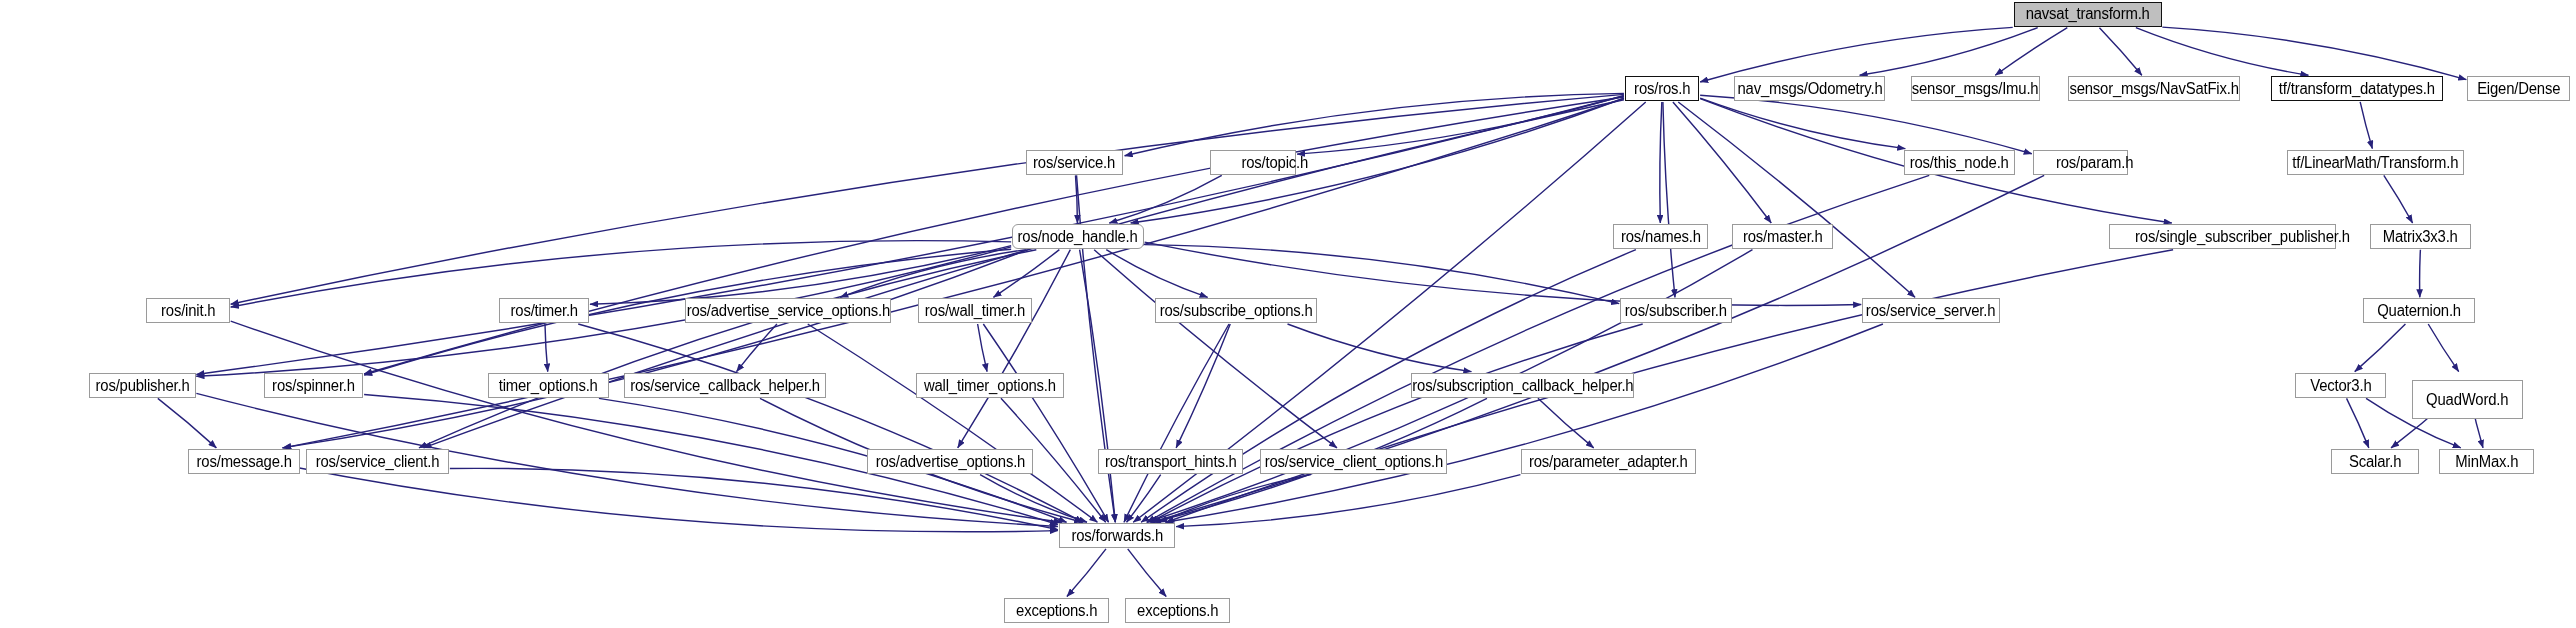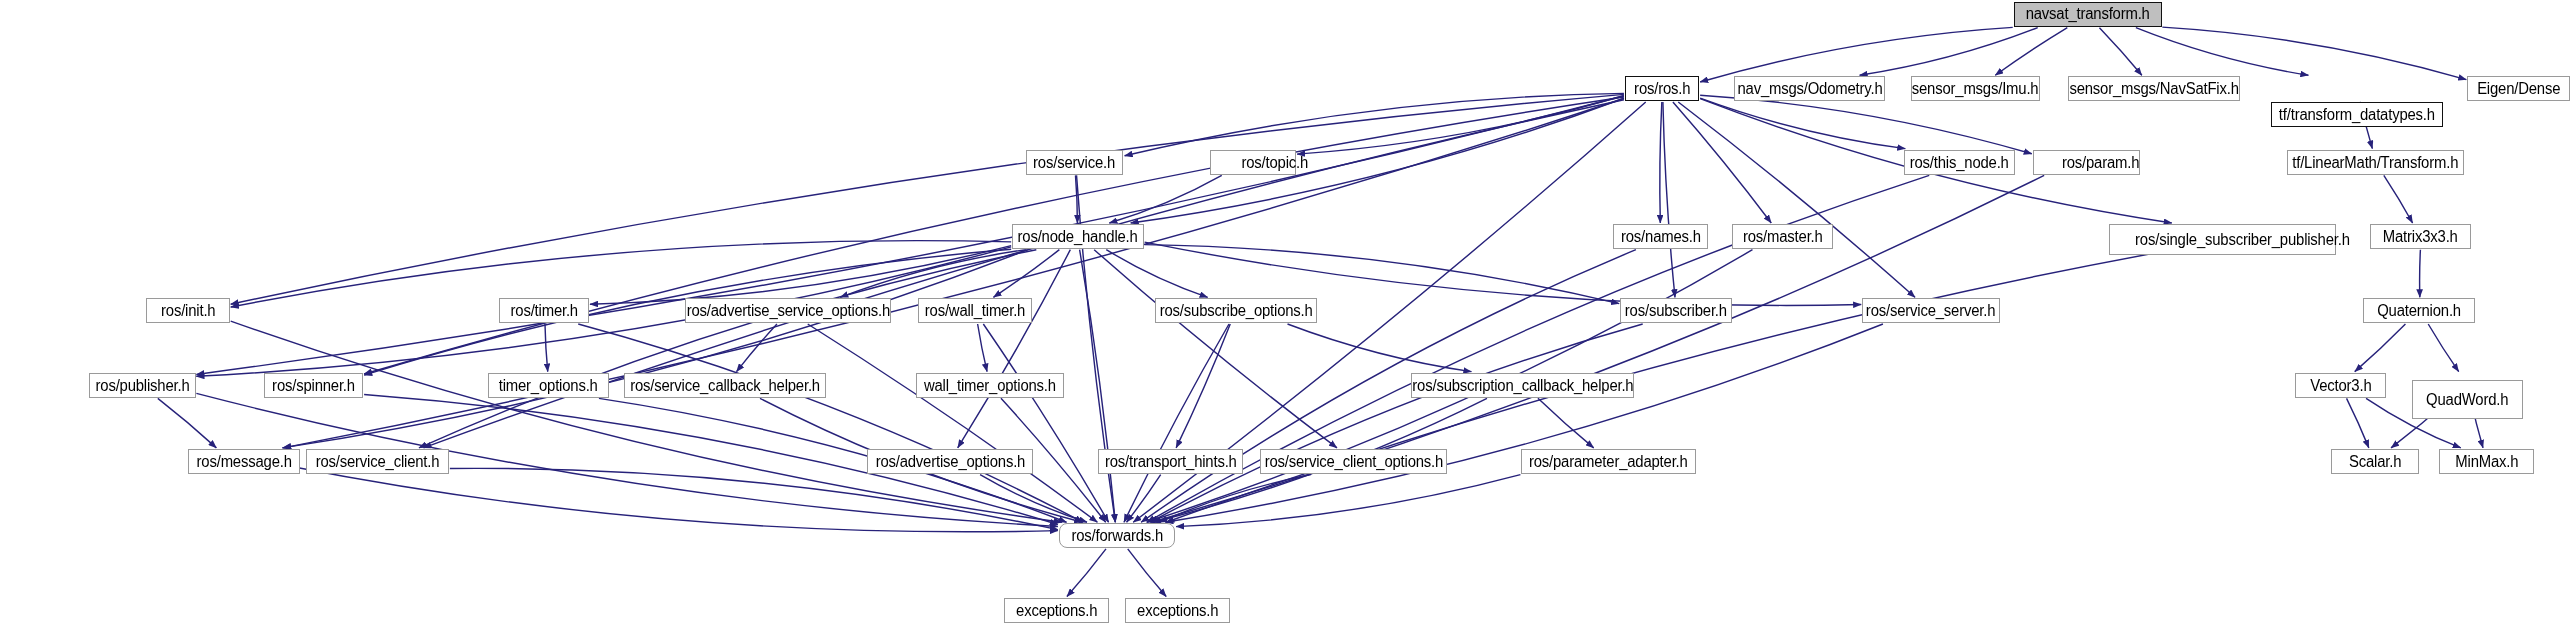--- a/index.html
+++ b/index.html
@@ -153,51 +153,51 @@
       </div>
       <div class="node" style="left: 1734px; top: 76px; width: 151px; height: 25px;">
         <span class="node-label">nav_msgs/Odometry.h</span>
       </div>
       <div class="node" style="left: 1911px; top: 76px; width: 129px; height: 25px;">
         <span class="node-label">sensor_msgs/Imu.h</span>
       </div>
       <div class="node" style="left: 2068px; top: 76px; width: 172px; height: 25px;">
         <span class="node-label">sensor_msgs/NavSatFix.h</span>
       </div>
-      <div class="node strong" style="left: 2271px; top: 76px; width: 172px; height: 25px; margin-top: 26px;">
+      <div class="node strong" style="left: 2271px; top: 76px; width: 172px; height: 25px;">
         <span class="node-label">tf/transform_datatypes.h</span>
       </div>
       <div class="node" style="left: 2467px; top: 76px; width: 103px; height: 25px;">
         <span class="node-label">Eigen/Dense</span>
       </div>
       <div class="node" style="left: 1026px; top: 150px; width: 97px; height: 25px;">
         <span class="node-label">ros/service.h</span>
       </div>
       <div class="node" style="left: 1210px; top: 150px; width: 86px; height: 25px; padding-left: 43px;">
         <span class="node-label">ros/topic.h</span>
       </div>
       <div class="node" style="left: 1904px; top: 150px; width: 111px; height: 25px;">
         <span class="node-label">ros/this_node.h</span>
       </div>
-      <div class="node" style="left: 2033px; top: 150px; width: 107px; height: 25px; padding-left: 28px;">
+      <div class="node" style="left: 2033px; top: 150px; width: 95px; height: 25px; padding-left: 28px;">
         <span class="node-label">ros/param.h</span>
       </div>
       <div class="node" style="left: 2287px; top: 150px; width: 177px; height: 25px;">
         <span class="node-label">tf/LinearMath/Transform.h</span>
       </div>
-      <div class="node" style="left: 1012px; top: 224px; width: 132px; height: 25px;">
+      <div class="node" style="left: 1012px; top: 224px; width: 132px; height: 25px; border-radius: 6px;">
         <span class="node-label">ros/node_handle.h</span>
       </div>
       <div class="node" style="left: 1613px; top: 224px; width: 95px; height: 25px; text-align: center;">
         <span class="node-label">ros/names.h</span>
       </div>
       <div class="node" style="left: 1732px; top: 224px; width: 101px; height: 25px;">
         <span class="node-label">ros/master.h</span>
       </div>
-      <div class="node" style="left: 2109px; top: 224px; width: 227px; height: 31px; padding-left: 40px;">
+      <div class="node" style="left: 2109px; top: 224px; width: 227px; height: 25px; padding-left: 40px;">
         <span class="node-label">ros/single_subscriber_publisher.h</span>
       </div>
       <div class="node" style="left: 2370px; top: 224px; width: 101px; height: 25px;">
         <span class="node-label">Matrix3x3.h</span>
       </div>
       <div class="node" style="left: 146px; top: 298px; width: 84px; height: 25px;">
         <span class="node-label">ros/init.h</span>
       </div>
       <div class="node" style="left: 499px; top: 298px; width: 90px; height: 25px;">
         <span class="node-label">ros/timer.h</span>
@@ -261,21 +261,21 @@
       </div>
       <div class="node" style="left: 1521px; top: 449px; width: 175px; height: 25px;">
         <span class="node-label">ros/parameter_adapter.h</span>
       </div>
       <div class="node" style="left: 2331px; top: 449px; width: 88px; height: 25px;">
         <span class="node-label">Scalar.h</span>
       </div>
       <div class="node" style="left: 2439px; top: 449px; width: 95px; height: 25px;">
         <span class="node-label">MinMax.h</span>
       </div>
-      <div class="node" style="left: 1059px; top: 523px; width: 116px; height: 25px; border-radius: 8px;">
+      <div class="node" style="left: 1059px; top: 523px; width: 116px; height: 25px;">
         <span class="node-label">ros/forwards.h</span>
       </div>
       <div class="node" style="left: 1004px; top: 598px; width: 105px; height: 25px;">
         <span class="node-label">exceptions.h</span>
       </div>
       <div class="node" style="left: 1125px; top: 598px; width: 105px; height: 25px;">
         <span class="node-label">exceptions.h</span>
       </div>
     </div>
 </div>

